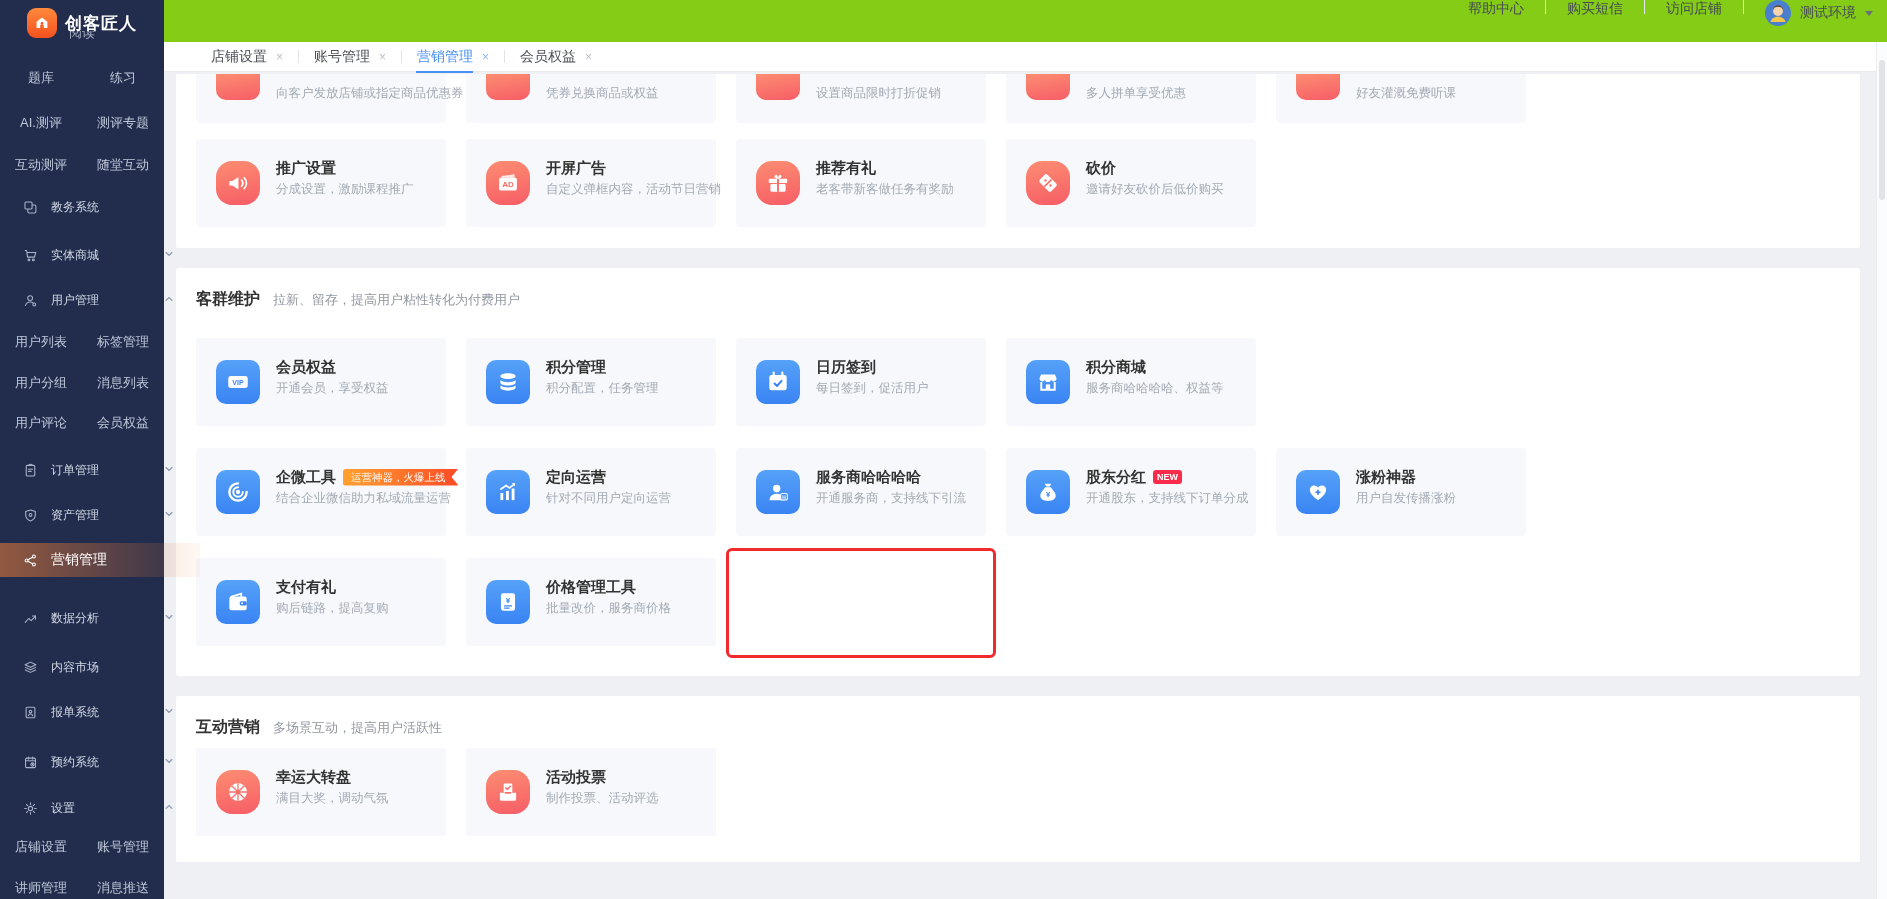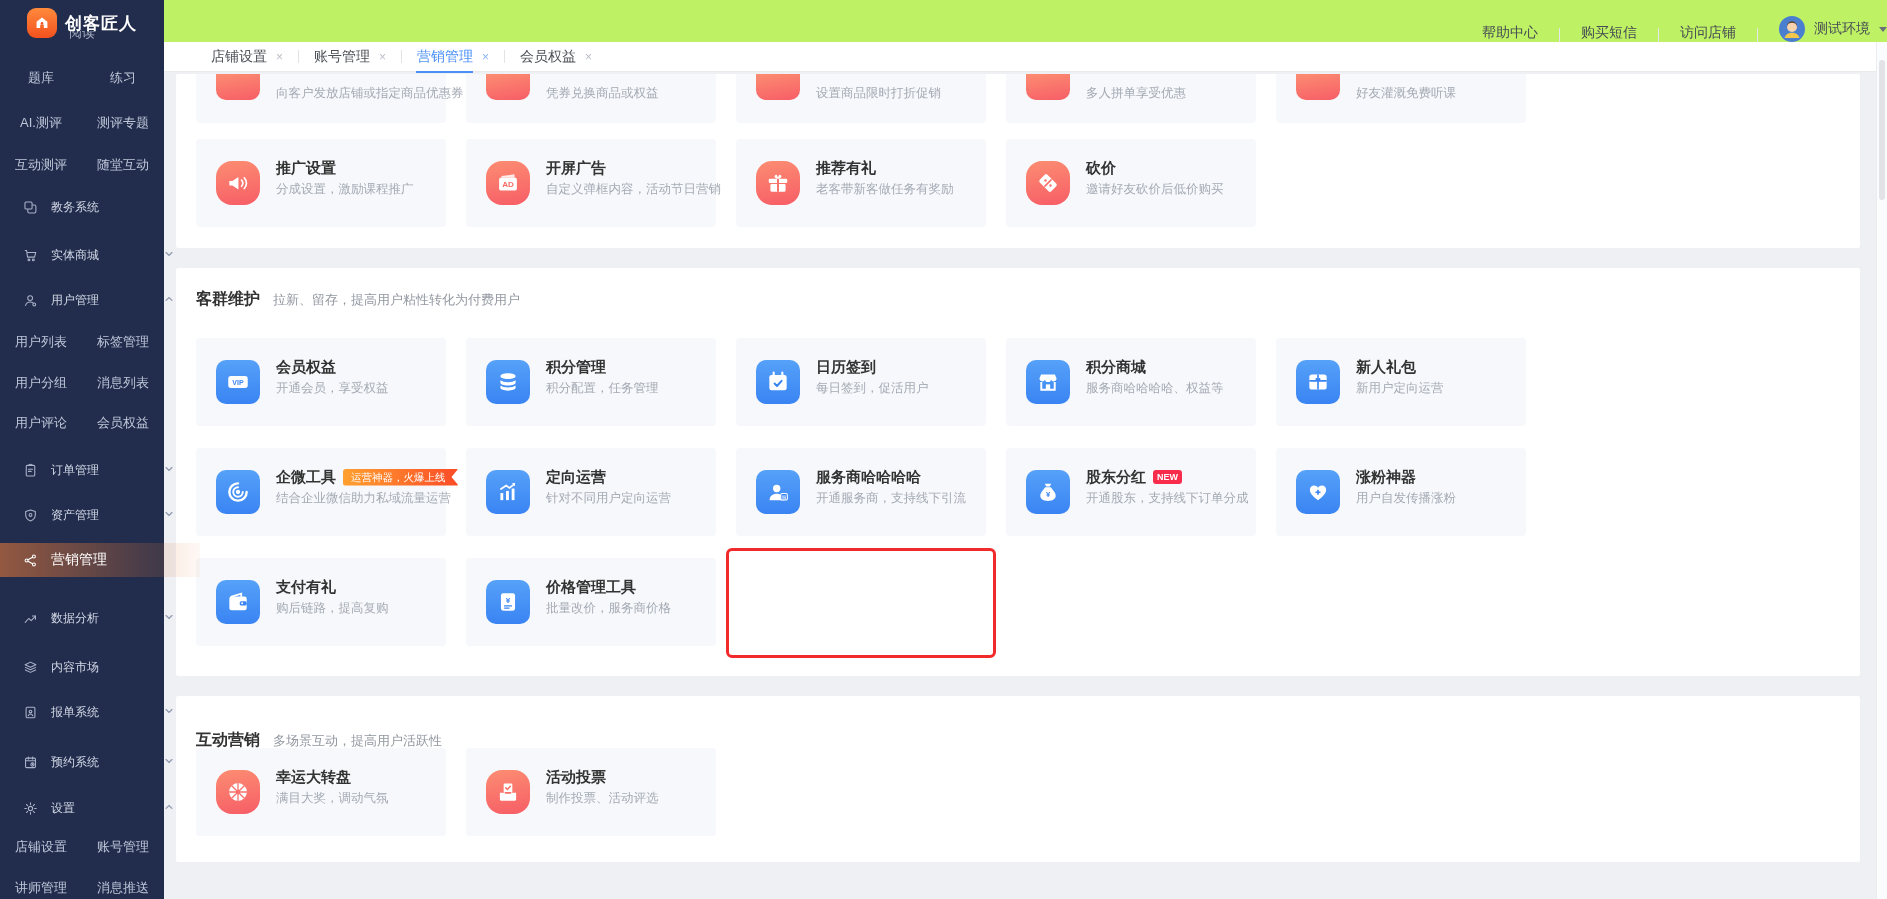--- a/index.html
+++ b/index.html
@@ -16,22 +16,22 @@
   .sitem svg{margin-right:12px;flex:none;}
   .chev{margin-left:auto;flex:none;}
   .spair{display:flex;height:18px;}
   .spair span{flex:1;text-align:center;color:#bec6d8;font-size:13px;line-height:18px;cursor:pointer;white-space:nowrap;}
   .clipwrap{overflow:hidden;height:12px;}
   .clipwrap .spair{transform:translateY(-7px);opacity:.85;flex-direction:column;}
   .active-band{height:34px;background:linear-gradient(90deg,rgba(229,120,55,.58),rgba(229,120,55,.05));
                display:flex;align-items:center;padding:0 14px 0 22px;color:#fff;font-size:14px;cursor:pointer;}
   .active-band svg{margin-right:12px;}
   
-  .mainhead{position:absolute;left:164px;top:0;right:0;height:42px;background:#bef264;
-            display:flex;align-items:flex-end;justify-content:flex-end;box-sizing:border-box;}
+  .mainhead{position:absolute;left:164px;top:0;right:0;height:42px;background:#84cc16;
+            display:flex;align-items:flex-start;justify-content:flex-end;padding-right:14px;box-sizing:border-box;}
   .hlink{font-size:14px;color:#464b54;padding:0 21px;cursor:pointer;white-space:nowrap;}
   .hdiv{width:1px;height:14px;background:#e3e6ea;}
   .huser{display:flex;align-items:center;gap:9px;padding-left:21px;cursor:pointer;}
   .uname{font-size:14px;color:#464b54;}
   .caret{width:0;height:0;border-left:4.5px solid transparent;border-right:4.5px solid transparent;border-top:5.5px solid #6a6f78;}
   
   .tabbar{position:absolute;left:164px;top:42px;right:0;height:30px;background:#fff;border-bottom:1px solid #e8eaee;
           display:flex;align-items:center;padding-left:32px;box-sizing:border-box;}
   .tab{position:relative;display:flex;align-items:center;height:30px;font-size:14px;color:#4c5057;padding:0 15px;cursor:pointer;white-space:nowrap;}
   .tab .x{margin-left:9px;font-size:12px;color:#b9bec7;}
@@ -402,31 +402,20 @@
         <span class="cicon blue">
           <svg width="26" height="26" viewBox="0 0 24 24">
               <path d="M4 9l1.6-4h12.8L20 9a2.7 2.7 0 01-5.3.4A2.7 2.7 0 019.3 9.4 2.7 2.7 0 014 9z" fill="#fff"></path>
               <path d="M5.8 12v7.2h12.4V12" stroke="#fff" stroke-width="1.8" fill="none"></path>
               <rect x="10" y="14.2" width="4" height="5" fill="#fff"></rect>
             </svg>
         </span>
         <span class="ctitle">积分商城</span>
         <span class="cdesc">服务商哈哈哈哈、权益等</span>
       </div>
-      <div class="card">
-        <span class="cicon blue">
-          <svg width="26" height="26" viewBox="0 0 24 24">
-              <rect x="4" y="5" width="16" height="14" rx="2.4" fill="#fff"></rect>
-              <path d="M12 5v14M4 11h16" stroke="#3984f3" stroke-width="1.5"></path>
-              <path d="M12 11c-2.2 0-3-2-1.6-2.6 1-.4 1.6 1 1.6 2.6 0-1.6.6-3 1.6-2.6 1.4.6.6 2.6-1.6 2.6z" fill="#3984f3"></path>
-            </svg>
-        </span>
-        <span class="ctitle">新人礼包</span>
-        <span class="cdesc">新用户定向运营</span>
-      </div>
     </div>
 
     <div class="crow" style="top:180px">
       <div class="card">
         <span class="cicon blue">
           <svg width="26" height="26" viewBox="0 0 24 24">
               <path d="M12 4a8 8 0 108 8" stroke="#fff" stroke-width="2.2" fill="none" stroke-linecap="round"></path>
               <path d="M12 7.6A4.4 4.4 0 1016.4 12" stroke="#fff" stroke-width="1.8" fill="none" stroke-linecap="round"></path>
               <circle cx="12" cy="12" r="2" fill="#fff"></circle>
             </svg>
@@ -511,21 +500,21 @@
         </span>
         <span class="ctitle">价格管理工具</span>
         <span class="cdesc">批量改价，服务商价格</span>
       </div>
     </div>
 
     <div class="hl-box"></div>
   </div>
 
   <div class="panel" style="top:696px;height:166px;">
-    <div class="sechead" style="top:34px">
+    <div class="sechead" style="top:21px">
       <span class="sectitle">互动营销</span>
       <span class="secsub">多场景互动，提高用户活跃性</span>
     </div>
     <div class="crow" style="top:52px">
       <div class="card">
         <span class="cicon red">
           <svg width="26" height="26" viewBox="0 0 24 24">
               <circle cx="12" cy="12" r="8.2" fill="#fff"></circle>
               <path d="M12 3.8v16.4M3.8 12h16.4M6.2 6.2l11.6 11.6M17.8 6.2L6.2 17.8" stroke="#f9706a" stroke-width="1.2"></path>
               <circle cx="12" cy="12" r="2" fill="#f9706a"></circle>

